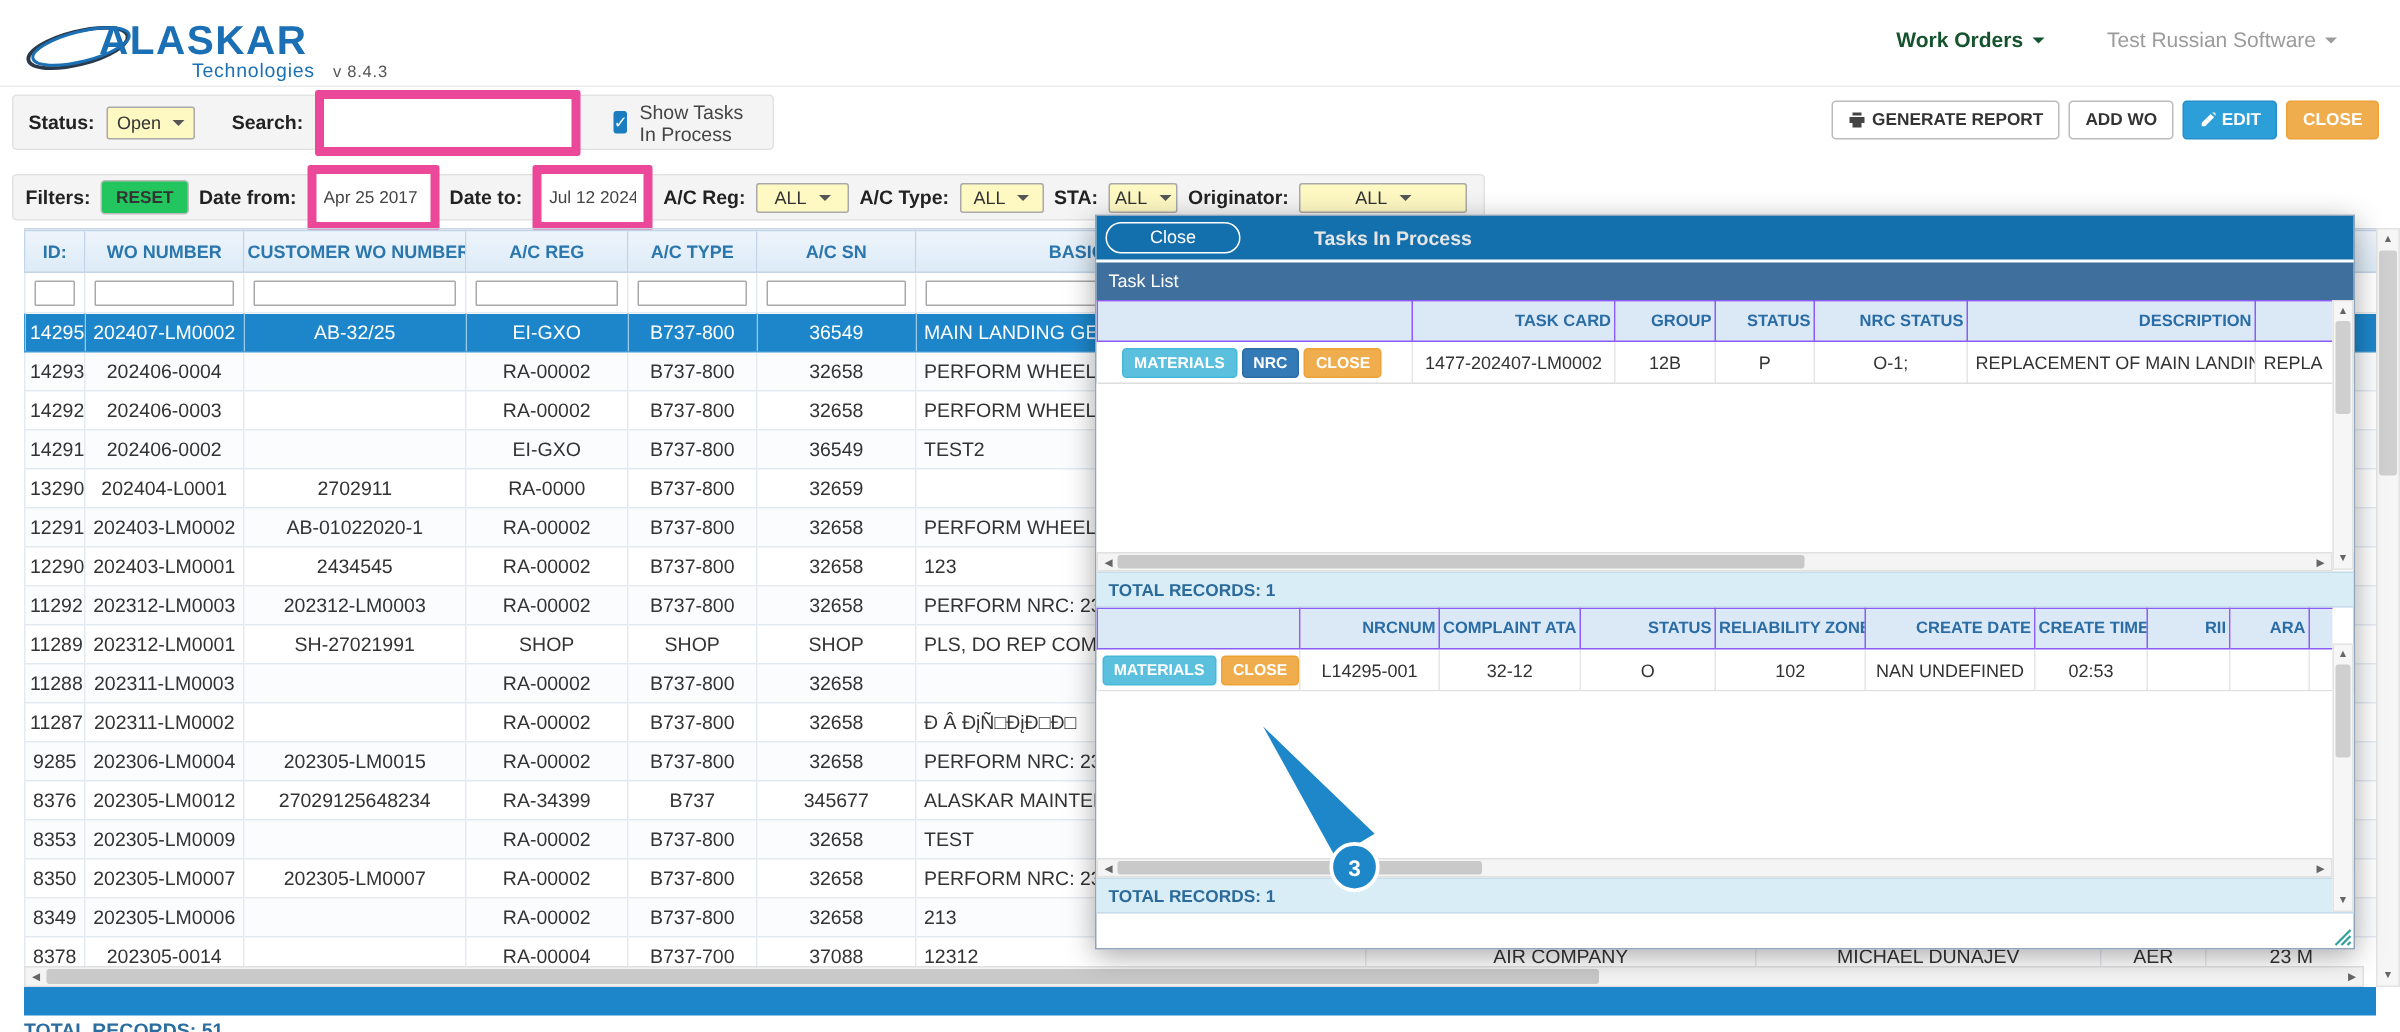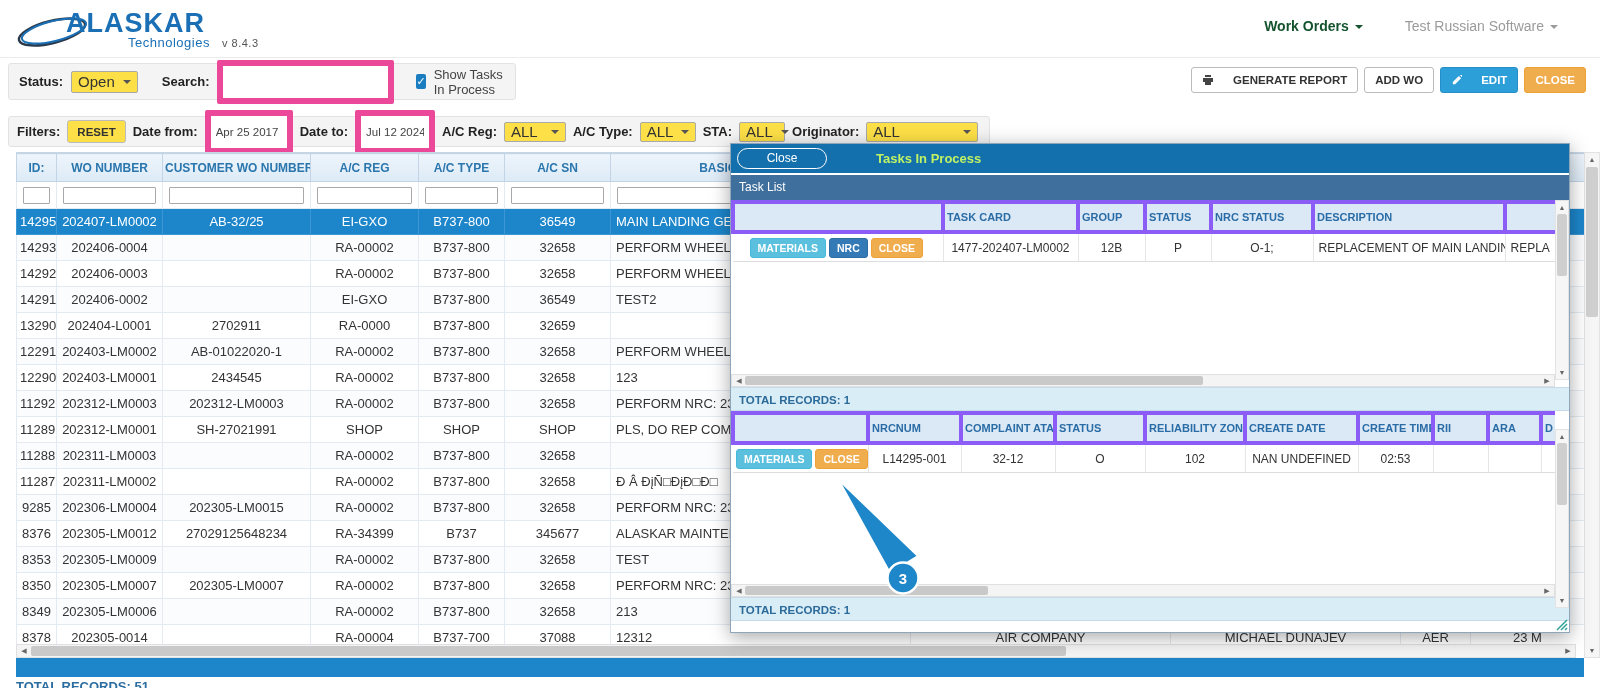--- a/index.html
+++ b/index.html
@@ -5,52 +5,52 @@
   html,body{margin:0;padding:0}
   body{width:1600px;height:688px;overflow:hidden;position:relative;background:#fff;
        font-family:"Liberation Sans",sans-serif;color:#333}
   :root{
     --brand-blue:#1a6fb5; --selected-row:#1d86ca; --modal-header:#1470ad; --section-bar:#3f6f9c;
     --materials-button:#5bc0de; --nrc-button:#337ab7; --warning-button:#f0ad4e; --edit-button:#2d9fd8;
     --info-bar-bg:#d9edf7; --info-bar-text:#2b6a99; --callout-blue:#1e87c9;
   }
   
   .hdr{position:absolute;left:0;top:0;width:1600px;height:57px;background:#fff;border-bottom:1px solid #ececec}
-  .logo{position:absolute;left:14px;top:4px;display:flex;align-items:center}
+  .logo{position:absolute;left:14px;top:4px;display:flex;align-items:flex-end}
   .logo-swoosh{margin-top:6px;margin-right:-40px}
   .logo-text-main{font-size:27px;font-weight:bold;color:var(--brand-blue);letter-spacing:1px;line-height:28px}
   .logo-text-sub{font-size:13px;color:var(--brand-blue);letter-spacing:.5px;margin-left:62px;margin-top:-2px}
   .logo-version{font-size:11px;color:#555;margin-left:8px;font-weight:normal}
   .nav-right{position:absolute;right:42px;top:18px;display:flex;gap:42px;align-items:center}
   .nav-wo{color:#14532d;font-weight:bold;font-size:14px;cursor:pointer}
   .nav-user{color:#9b9b9b;font-size:14px;cursor:pointer}
   .caret{display:inline-block;width:0;height:0;border-left:4px solid transparent;border-right:4px solid transparent;
          border-top:4px solid currentColor;margin-left:6px;vertical-align:middle}
   
   .tb-panel{position:absolute;left:8px;top:63px;width:508px;height:37px;background:#f4f4f4;border:1px solid #e2e2e2;
             border-radius:3px;display:flex;align-items:center;padding:0 10px;box-sizing:border-box;gap:8px}
   .lbl{font-weight:bold;font-size:13px;color:#222;white-space:nowrap}
-  .fakeselect{background:#fde047;border:1px solid #a9a9a9;border-radius:2px;height:22px;display:inline-flex;align-items:center;
-              padding:0 6px;font-size:15px;color:#333;position:relative;box-sizing:border-box;cursor:pointer;justify-content:space-between}
+  .fakeselect{background:#fef9c3;border:1px solid #a9a9a9;border-radius:2px;height:22px;display:inline-flex;align-items:center;
+              padding:0 6px;font-size:12px;color:#333;position:relative;box-sizing:border-box;cursor:pointer;justify-content:center}
   .fakeselect .caret{color:#555;margin-left:8px}
   .txt{border:6px solid #ec4899;border-radius:2px;height:22px;box-sizing:border-box;font-size:12px;padding:16px 5px;
        font-family:"Liberation Sans",sans-serif;color:#444}
   .chk{width:15px;height:15px;background:#1a7dc0;border-radius:2px;display:inline-flex;align-items:center;justify-content:center;
        color:#fff;font-size:11px;cursor:pointer;margin-left:14px}
   .chk-lbl{font-size:13px;color:#444}
   .tb-buttons{position:absolute;right:14px;top:67px;display:flex;gap:6px}
-  .btn{height:25px;border-radius:3px;font-size:11.5px;font-weight:bold;display:inline-flex;align-items:center;gap:19px;
+  .btn{height:25px;border-radius:3px;font-size:11.5px;font-weight:bold;display:inline-flex;align-items:center;gap:4px;
        padding:12px 10px;cursor:pointer;border:1px solid #bbb;background:#fff;color:#333;box-sizing:border-box;
        font-family:"Liberation Sans",sans-serif}
   .btn-edit{background:var(--edit-button);border-color:#2590c8;color:#fff}
   .btn-close{background:var(--warning-button);border-color:#eea236;color:#fff}
   
   .filters-panel{position:absolute;left:8px;top:116px;width:982px;height:31px;background:#f4f4f4;border:1px solid #e2e2e2;
                  border-radius:3px;display:flex;align-items:center;padding:0 8px;box-sizing:border-box;gap:7px}
-  .btn-sm{height:23px;border-radius:3px;font-size:11.5px;font-weight:bold;border:1px solid #bbb;background:#fde047;color:#333;
+  .btn-sm{height:23px;border-radius:3px;font-size:11.5px;font-weight:bold;border:1px solid #bbb;background:#22c55e;color:#333;
           padding:0 9px;cursor:pointer;font-family:"Liberation Sans",sans-serif}
   .txt-sm{height:21px;font-size:11.5px}
   
   .table-wrap{position:absolute;left:16px;top:152px;width:1568px;height:492px;overflow:hidden;border-top:1px solid #c9d6e2}
   table.wo{border-collapse:collapse;table-layout:fixed;width:1568px}
   table.wo th{height:27px;background:linear-gradient(#eef4fb,#dcebf7);color:#2a76ad;font-size:12px;font-weight:bold;
               border:1px solid #c3d4e6;text-align:center;white-space:nowrap;overflow:hidden;padding:0 2px}
   table.wo td{height:25px;border:1px solid #e4eaf1;font-size:13px;color:#333;text-align:center;white-space:nowrap;
               overflow:hidden;padding:0 3px;background:#fff}
   table.wo tr.frow td{height:26px;background:#fff}
@@ -69,27 +69,27 @@
   .vs-ar.t{top:0}.vs-ar.b{bottom:0}
   .vs-thumb{position:absolute;left:1px;right:1px;background:#cfcfcf;border-radius:2px;cursor:pointer}
   .footer-band{position:absolute;left:16px;top:658px;width:1568px;height:19px;background:var(--selected-row)}
   .total-main{position:absolute;left:16px;top:679px;font-size:13px;font-weight:bold;color:#2c6da0;white-space:nowrap}
   
   .modal{position:absolute;left:730px;top:143px;width:838px;height:488px;background:#fff;z-index:10;
          box-shadow:0 4px 18px rgba(0,0,0,.35);border:1px solid #8fa6ba;box-sizing:content-box}
   .modal-hdr{height:29px;background:var(--modal-header);position:relative}
   .modal-close{position:absolute;left:6px;top:4px;width:90px;height:21px;border:1px solid #fff;border-radius:12px;
                background:transparent;color:#fff;font-size:12px;cursor:pointer;font-family:"Liberation Sans",sans-serif;line-height:17px}
-  .modal-title{position:absolute;left:145px;top:0;line-height:29px;color:#bef264;font-size:13px;font-weight:bold}
+  .modal-title{position:absolute;left:145px;top:0;line-height:29px;color:#e5e5e5;font-size:13px;font-weight:bold}
   .modal-gap{height:2px;background:#fff}
   .secbar{height:25px;background:var(--section-bar);color:#fff;font-size:12px;line-height:25px;padding-left:8px}
   .mwrap{width:824px;overflow:hidden}
   table.mt{border-collapse:collapse;table-layout:fixed}
-  table.mt th{height:26px;background:#dbe9f6;color:#2a6ca5;font-size:11px;font-weight:bold;border:4px solid #8b5cf6;
-              text-align:left;white-space:nowrap;overflow:hidden;padding:0 2px}
+  table.mt th{height:26px;background:#dbe9f6;color:#2a6ca5;font-size:11px;font-weight:bold;border:1px solid #8b5cf6;
+              text-align:right;white-space:nowrap;overflow:hidden;padding:0 2px}
   table.mt td{height:27px;font-size:12px;color:#333;text-align:center;border-right:1px solid #e6e6e6;border-bottom:1px solid #ddd;
               white-space:nowrap;overflow:hidden;background:#fff;padding:0 3px}
   td.btns{text-align:left;padding-left:5px}
   .mbtn{font-size:10.5px;font-weight:bold;color:#fff;border-radius:3px;padding:3px 7px;cursor:pointer;margin-right:3px;
         border:1px solid transparent;font-family:"Liberation Sans",sans-serif}
   .mbtn.mat{background:var(--materials-button);border-color:#46b8da}
   .mbtn.nrc{background:var(--nrc-button);border-color:#2e6da4}
   .mbtn.warn{background:var(--warning-button);border-color:#eea236}
   .mempty{background:#fff}
   .totbar{height:24px;background:var(--info-bar-bg);color:var(--info-bar-text);font-size:11.5px;font-weight:bold;

